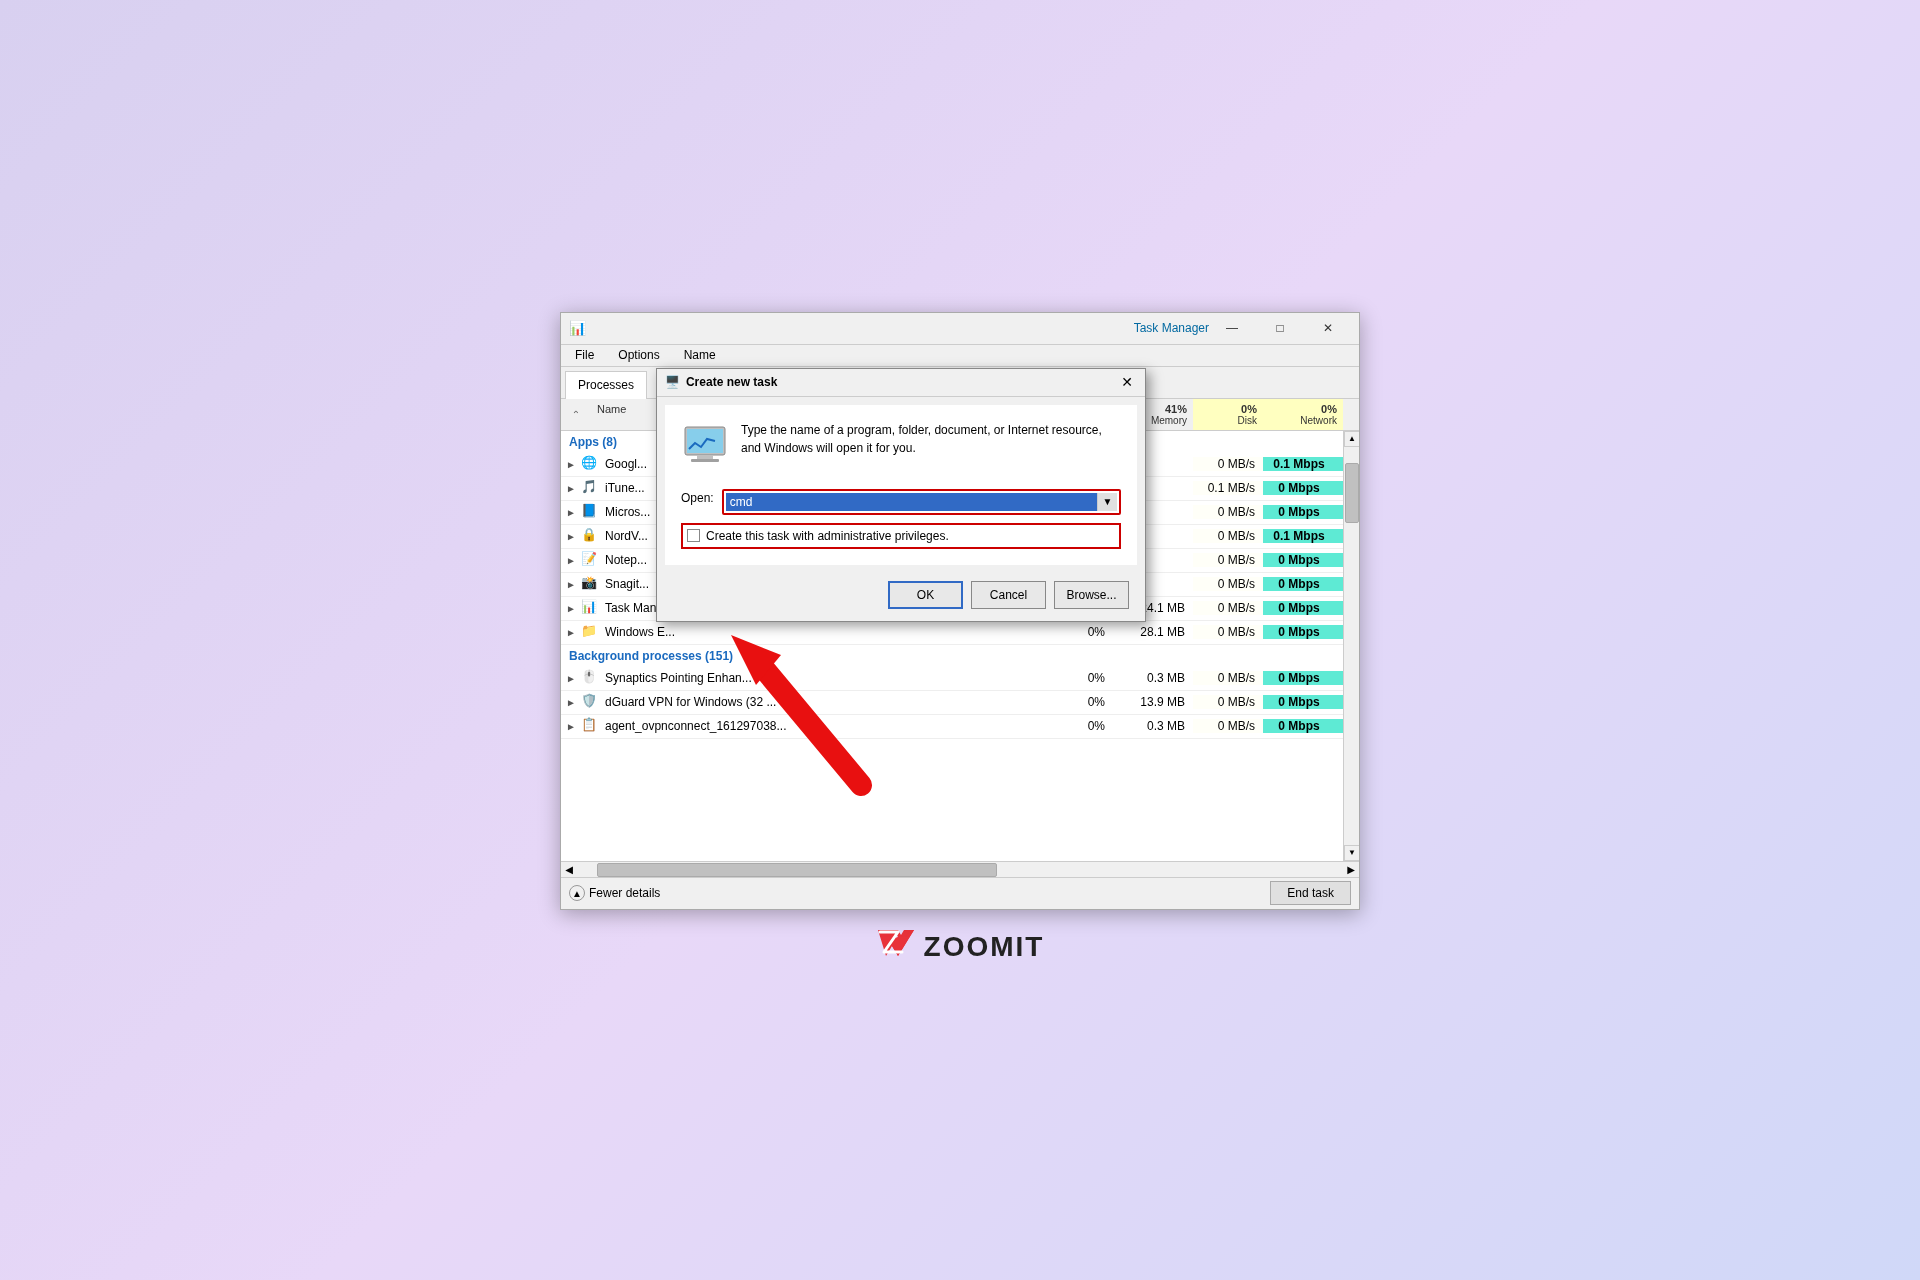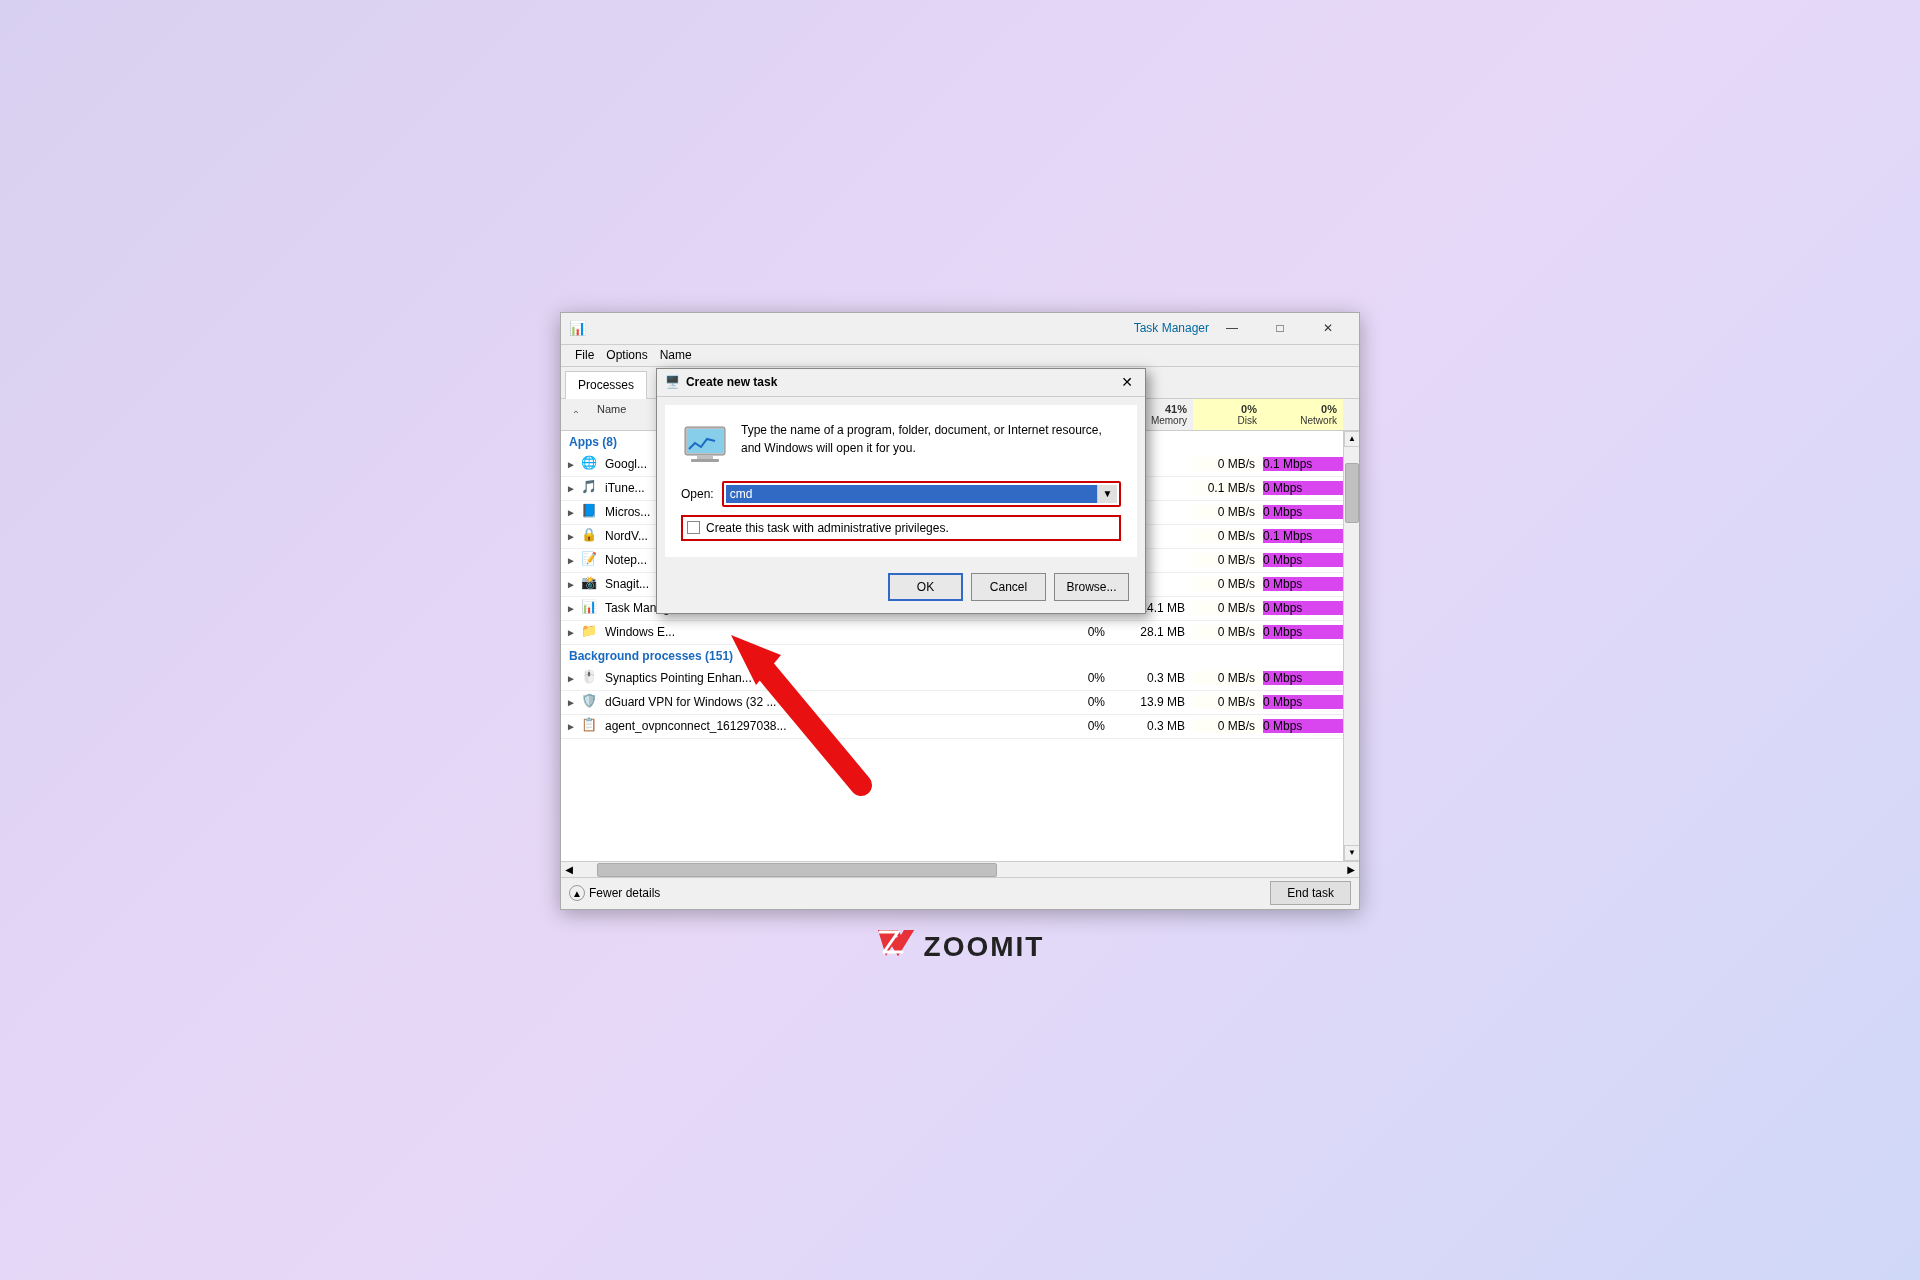--- a/index.html
+++ b/index.html
@@ -66,21 +66,21 @@
       align-items: center;
       justify-content: center;
     }
 
     
     .menu-bar {
       height: 22px;
       display: flex;
       align-items: center;
       padding: 0 8px;
-      gap: 0;
+      gap: 12px;
       border-bottom: 1px solid #ccc;
       background: #f0f0f0;
     }
     .menu-item {
       font-size: 12px;
       padding: 2px 6px;
       cursor: pointer;
       color: #000;
     }
 
@@ -173,21 +173,21 @@
     .row-icon {
       width: 18px;
       height: 18px;
       margin-right: 4px;
       font-size: 13px;
     }
     .row-name { flex: 1; padding-left: 2px; white-space: nowrap; overflow: hidden; text-overflow: ellipsis; }
     .row-cpu { width: 80px; text-align: right; padding-right: 8px; }
     .row-memory { width: 80px; text-align: right; padding-right: 8px; }
     .row-disk { width: 70px; text-align: right; padding-right: 8px; background: #fffff8; }
-    .row-network { width: 80px; text-align: left; padding-right: 8px; background: #d946ef; }
+    .row-network { width: 80px; text-align: center; padding-right: 8px; background: #5eead4; font-weight: bold; }
     .row-scroll { width: 16px; }
 
     .section-header {
       color: #1a6abf;
       font-size: 12px;
       font-weight: 600;
       padding: 4px 8px;
       background: white;
     }
 
@@ -354,20 +354,21 @@
     .dialog-open-label {
       font-size: 12px;
       white-space: nowrap;
     }
     .dialog-input-box {
       display: flex;
       border: 2px solid #cc0000;
       border-radius: 2px;
       flex: 1;
       padding: 2px;
+      margin-top: 8px;
     }
     .dialog-input {
       flex: 1;
       border: none;
       outline: none;
       font-size: 12px;
       background: #316ac5;
       color: white;
       padding: 2px 4px;
       selection-background: blue;

